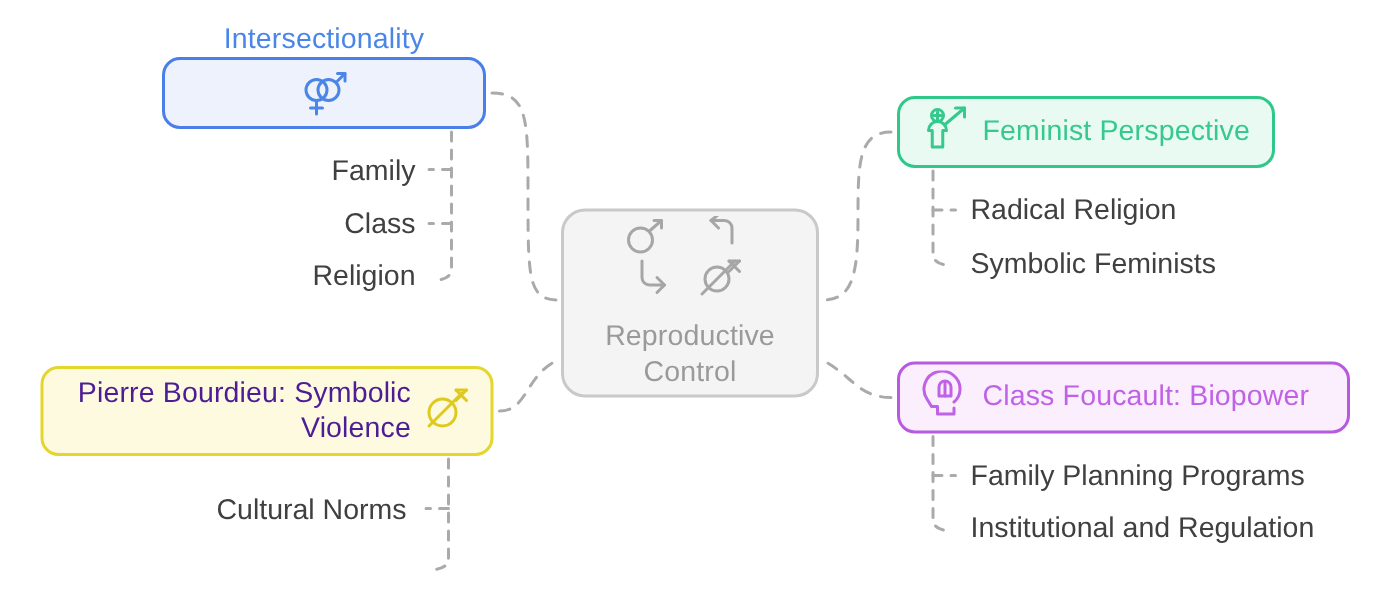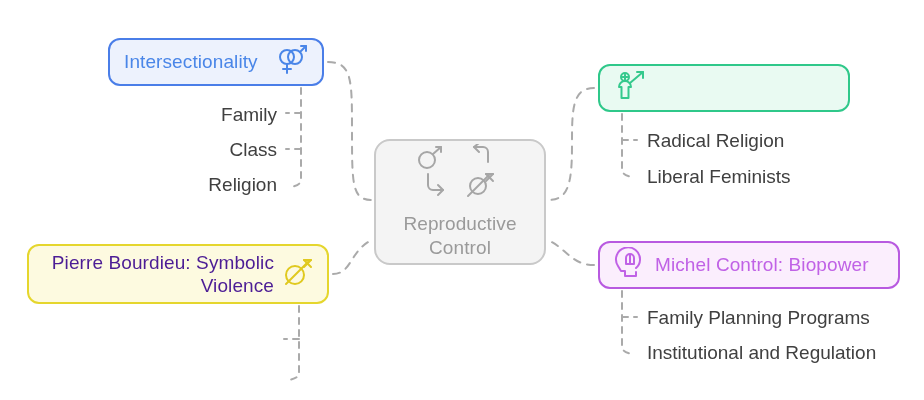--- a/index.html
+++ b/index.html
@@ -81,21 +81,22 @@
   }
 
   
   #node-intersectionality {
     left: 108px;
     top: 38px;
     width: 216px;
     height: 48px;
     border-color: #4a7ee8;
     background: #edf2fd;
-    justify-content: space-between;
+    justify-content: flex-end;
+    flex-direction: column;
   }
   #node-intersectionality .node-label { color: #4a86e8; }
 
   
   #node-bourdieu {
     left: 27px;
     top: 244px;
     width: 302px;
     height: 60px;
     border-color: #e5d62d;
@@ -253,37 +254,39 @@
     <span class="node-icon">
       <svg width="32" height="32" viewBox="0 0 32 32" fill="none" stroke="#35c98d" stroke-width="2" stroke-linecap="round" stroke-linejoin="round" xmlns="http://www.w3.org/2000/svg">
         <circle cx="11" cy="7" r="4"></circle>
         <path d="M11 4.5 L11 9.5"></path>
         <path d="M8.5 7 L13.5 7"></path>
         <path d="M5 17 A6 6 0 0 1 17 17 L14.5 17 L14.5 28 L7.5 28 L7.5 17 Z"></path>
         <path d="M16 13 L29 2"></path>
         <path d="M23 2 L29 2 L29 8"></path>
       </svg>
     </span>
+    <span class="node-label">Feminist Perspective</span>
   </div>
 
   <div class="node" id="node-foucault">
     <span class="node-icon">
       <svg width="32" height="32" viewBox="0 0 32 32" fill="none" stroke="#c062e6" stroke-width="2" stroke-linecap="round" stroke-linejoin="round" xmlns="http://www.w3.org/2000/svg">
         <path d="M22 25 L22 29 L11 29 L11 24 L7 24 L4 19 A12 12 0 1 1 26 13 A11 11 0 0 1 22 21"></path>
         <path d="M16 7 A4 4 0 0 1 20 11 L20 17 L12 17 L12 11 A4 4 0 0 1 16 7 Z"></path>
         <path d="M16 8 L16 17"></path>
       </svg>
     </span>
-    <span class="node-label">Michel Control: Biopower</span>
+    <span class="node-label">Class Foucault: Biopower</span>
   </div>
 
   <div class="leaf right-align" id="leaf-caste">Family</div>
   <div class="leaf right-align" id="leaf-class">Class</div>
   <div class="leaf right-align" id="leaf-religion">Religion</div>
 
+  <div class="leaf right-align" id="leaf-cultural-norms">Cultural Norms</div>
 
   <div class="leaf" id="leaf-radical">Radical Religion</div>
-  <div class="leaf" id="leaf-liberal">Liberal Feminists</div>
+  <div class="leaf" id="leaf-liberal">Symbolic Feminists</div>
 
   <div class="leaf" id="leaf-family-planning">Family Planning Programs</div>
   <div class="leaf" id="leaf-surveillance">Institutional and Regulation</div>
 
 </div>
 
 </body></html>

